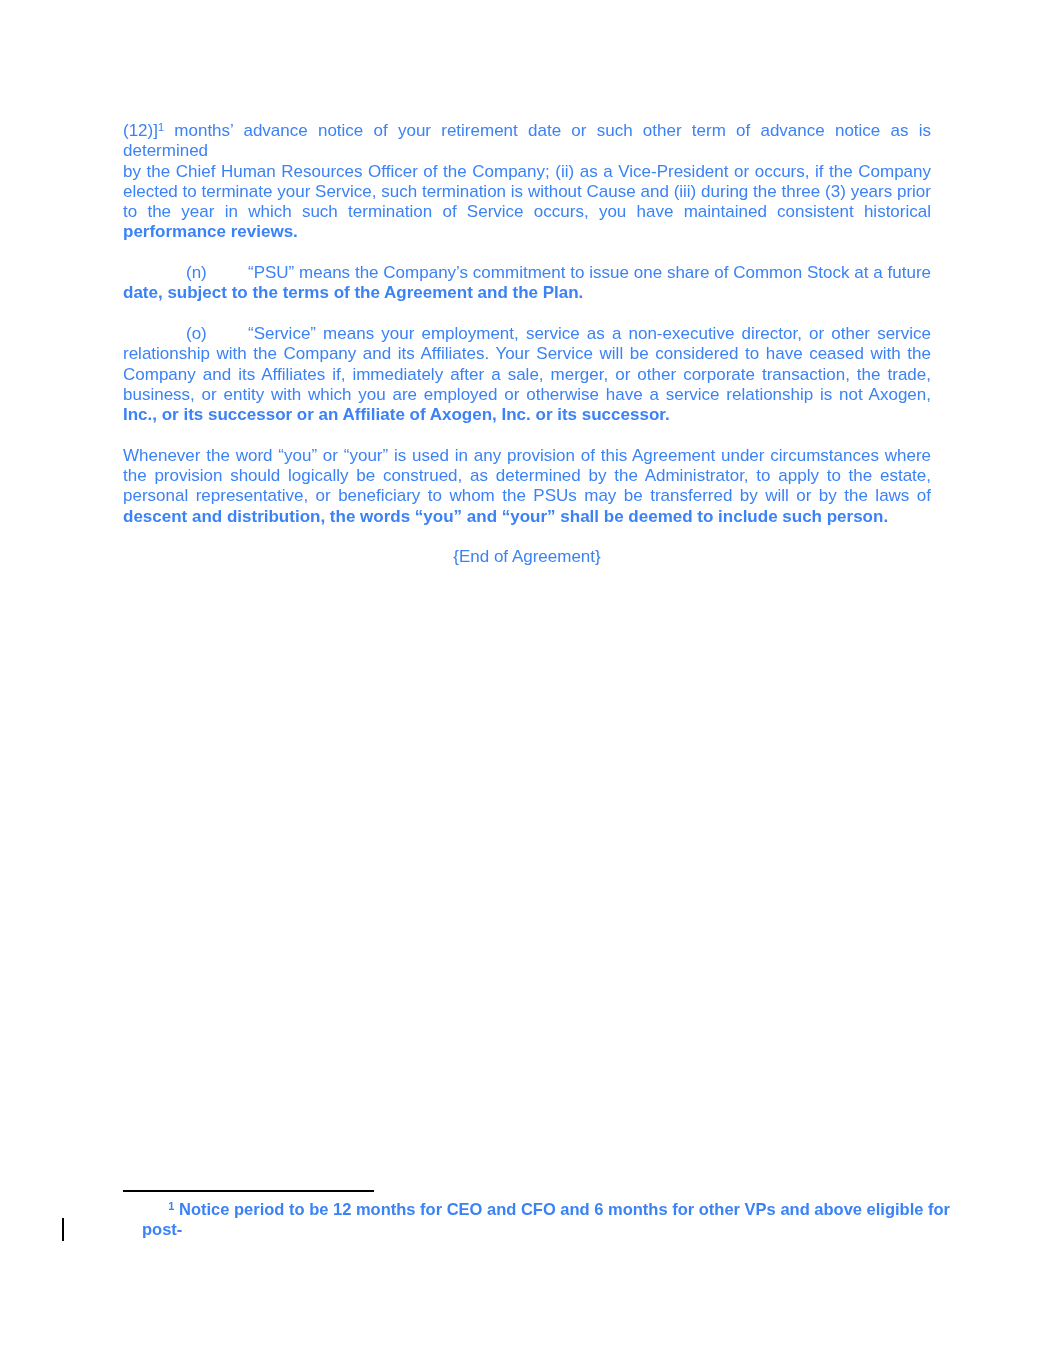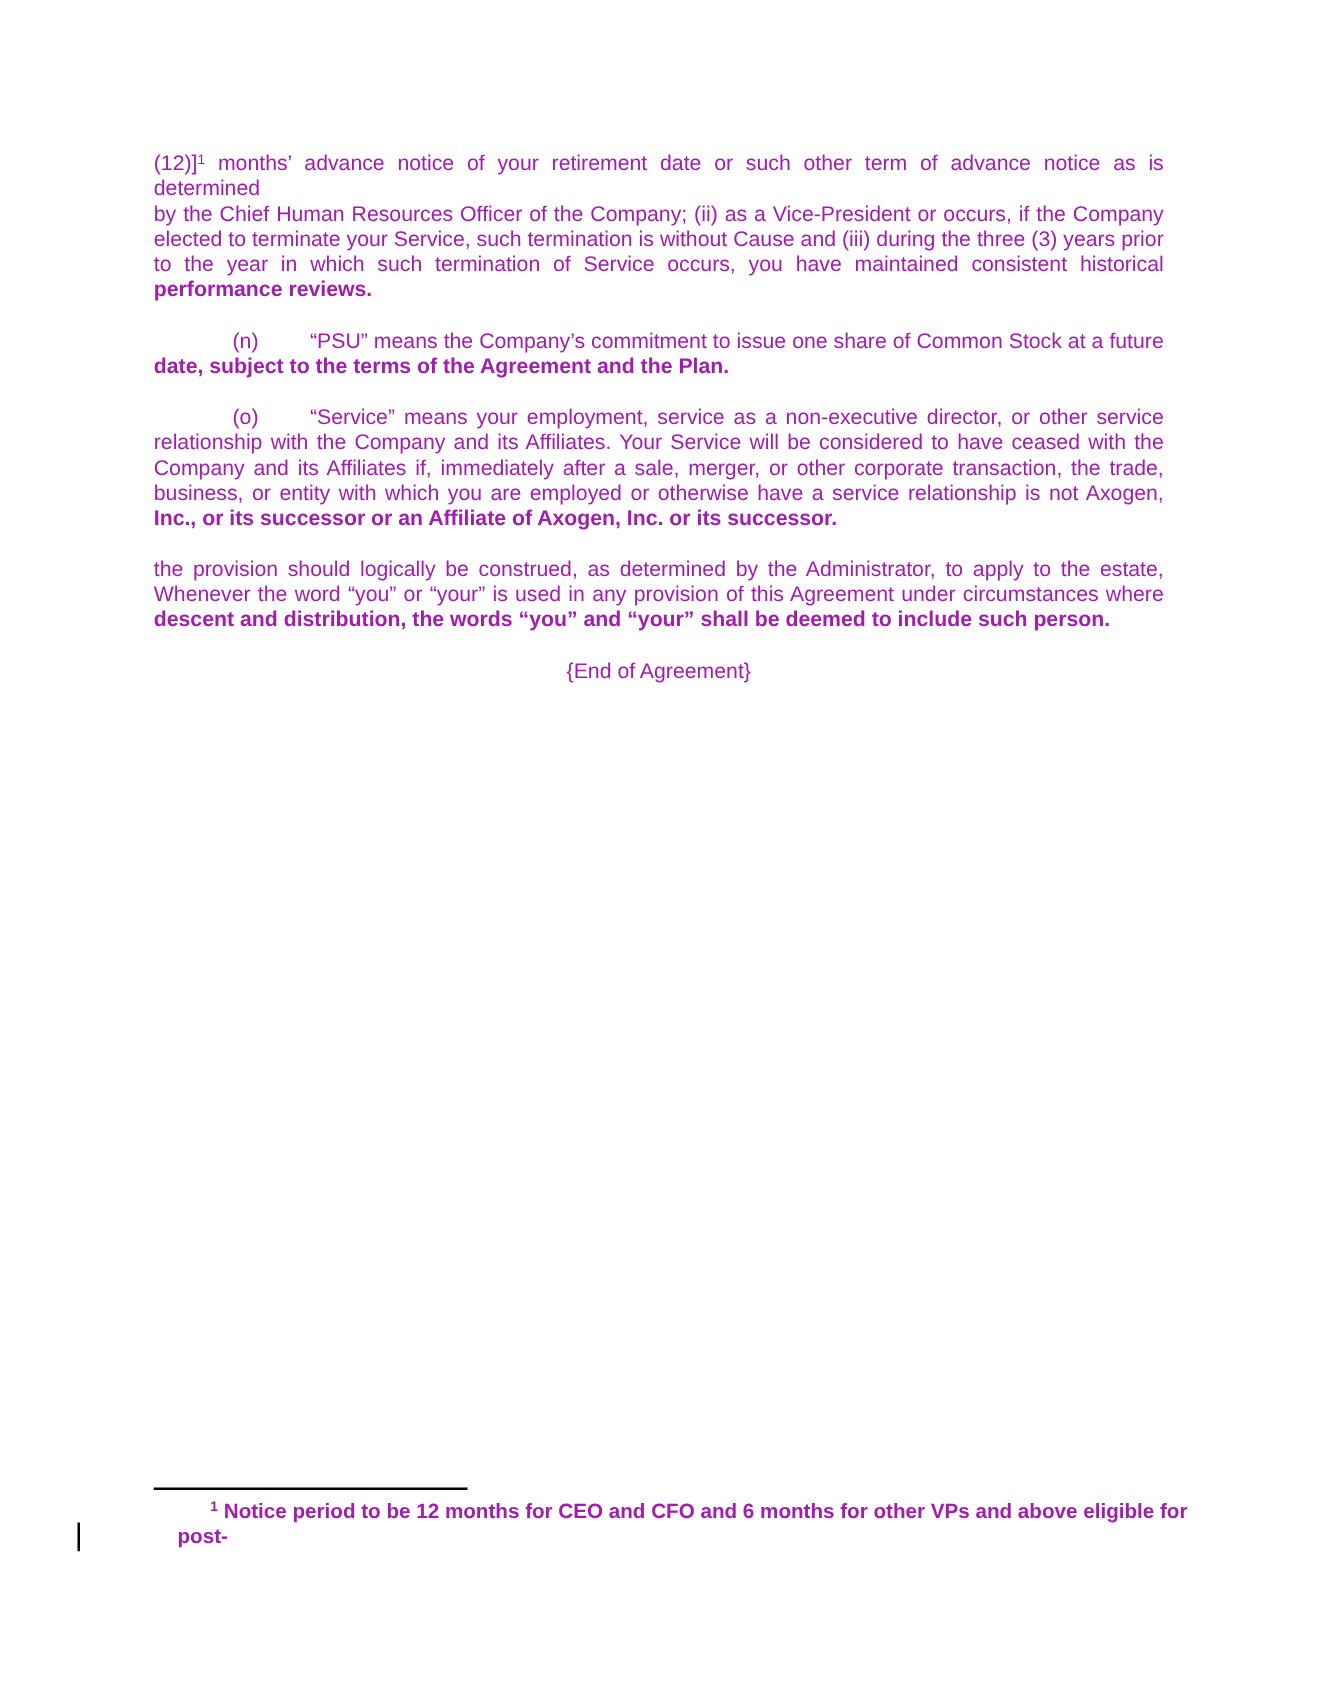--- a/index.html
+++ b/index.html
@@ -5,21 +5,21 @@
   html, body {
     margin: 0;
     padding: 0;
     background: #ffffff;
   }
   .page {
     position: relative;
     width: 1055px;
     height: 1365px;
     background: #ffffff;
-    color: #a21caf;
+    color: #3b82f6;
     font-family: "Liberation Sans", "DejaVu Sans", sans-serif;
     font-size: 17px;
     line-height: 20.3px;
     overflow: hidden;
   }
   .content {
     position: absolute;
     left: 123px;
     top: 121px;
     width: 808px;
@@ -97,22 +97,23 @@
           <div class="line noj">date, subject to the terms of the Agreement and the Plan.</div>
         </div>
         <div class="para">
           <div class="line"><span class="lbl">(o)</span>“Service” means your employment, service as a non-executive director, or other service</div>
           <div class="line">relationship with the Company and its Affiliates. Your Service will be considered to have ceased with the</div>
           <div class="line">Company and its Affiliates if, immediately after a sale, merger, or other corporate transaction, the trade,</div>
           <div class="line">business, or entity with which you are employed or otherwise have a service relationship is not Axogen,</div>
           <div class="line noj">Inc., or its successor or an Affiliate of Axogen, Inc. or its successor.</div>
         </div>
         <div class="para">
+          <div class="line">Whenever the word “you” or “your” is used in any provision of this Agreement under circumstances where</div>
           <div class="line">the provision should logically be construed, as determined by the Administrator, to apply to the estate,</div>
-          <div class="line">Whenever the word “you” or “your” is used in any provision of this Agreement under circumstances where</div>
+          <div class="line">personal representative, or beneficiary to whom the PSUs may be transferred by will or by the laws of</div>
           <div class="line noj">descent and distribution, the words “you” and “your” shall be deemed to include such person.</div>
         </div>
       </div>
     <div class="center-line">{End of Agreement}</div>
   </div>
 
   <div class="footnote-sep"></div>
   <div class="footnote" id="footnote-block">
       <div class="line noj"><span class="sup">1</span> Notice period to be 12 months for CEO and CFO and 6 months for other VPs and above eligible for post-</div>
     </div>

